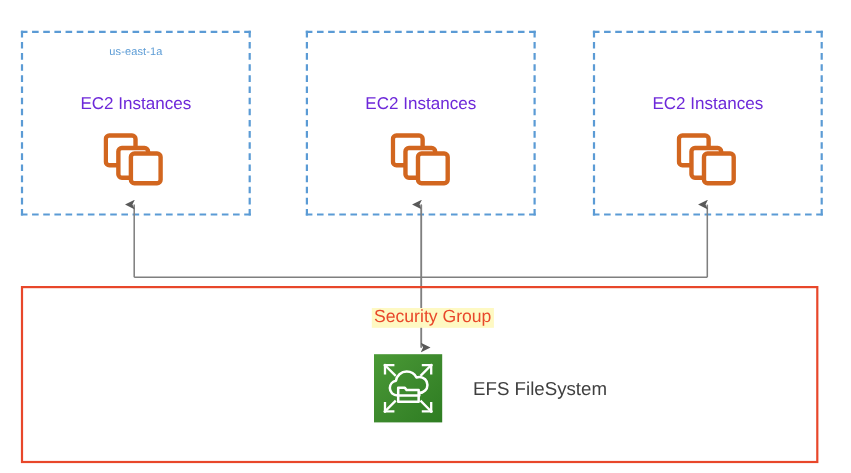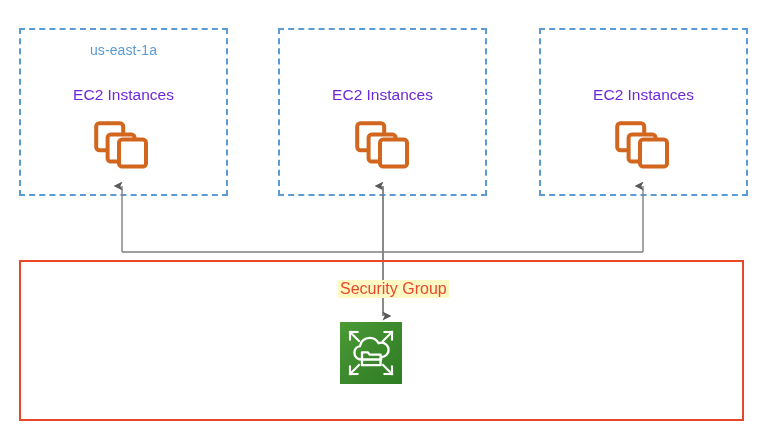--- a/index.html
+++ b/index.html
@@ -24,21 +24,21 @@
     box-sizing: border-box;
     border: 2px dashed #5B9BD5;
     background: transparent;
   }
   .az-label {
     position: absolute;
     left: 0;
     right: 0;
     text-align: center;
     color: #5B9BD5;
-    font-size: 14px;
+    font-size: 10px;
     letter-spacing: 0.1px;
     white-space: nowrap;
   }
   .az-sublabel {
     position: absolute;
     left: 0;
     right: 0;
     text-align: center;
     color: #6d28d9;
     font-size: 15.5px;
@@ -204,14 +204,15 @@
                C33.6,15.8 37.0,18.0 38.6,21.2
                C39.4,20.9 40.3,20.7 41.2,20.7
                C45.3,20.7 48.6,23.9 48.6,27.9
                C48.6,31.9 45.3,35.1 41.2,35.1
                L41.2,37.5 Z" fill="none" stroke="#ffffff" stroke-width="2.3" stroke-linejoin="round"></path>
 
       <path d="M22.0,30.4 L28.0,30.4 L29.6,32.6 L40.6,32.6
                L40.6,43.2 L22.0,43.2 Z" fill="none" stroke="#ffffff" stroke-width="2.3" stroke-linejoin="round"></path>
     </svg>
   </div>
+  <div class="efs-label" style="left:430px; top:344px; z-index:7;">EFS FileSystem</div>
 
 </div>
 
 </body></html>

